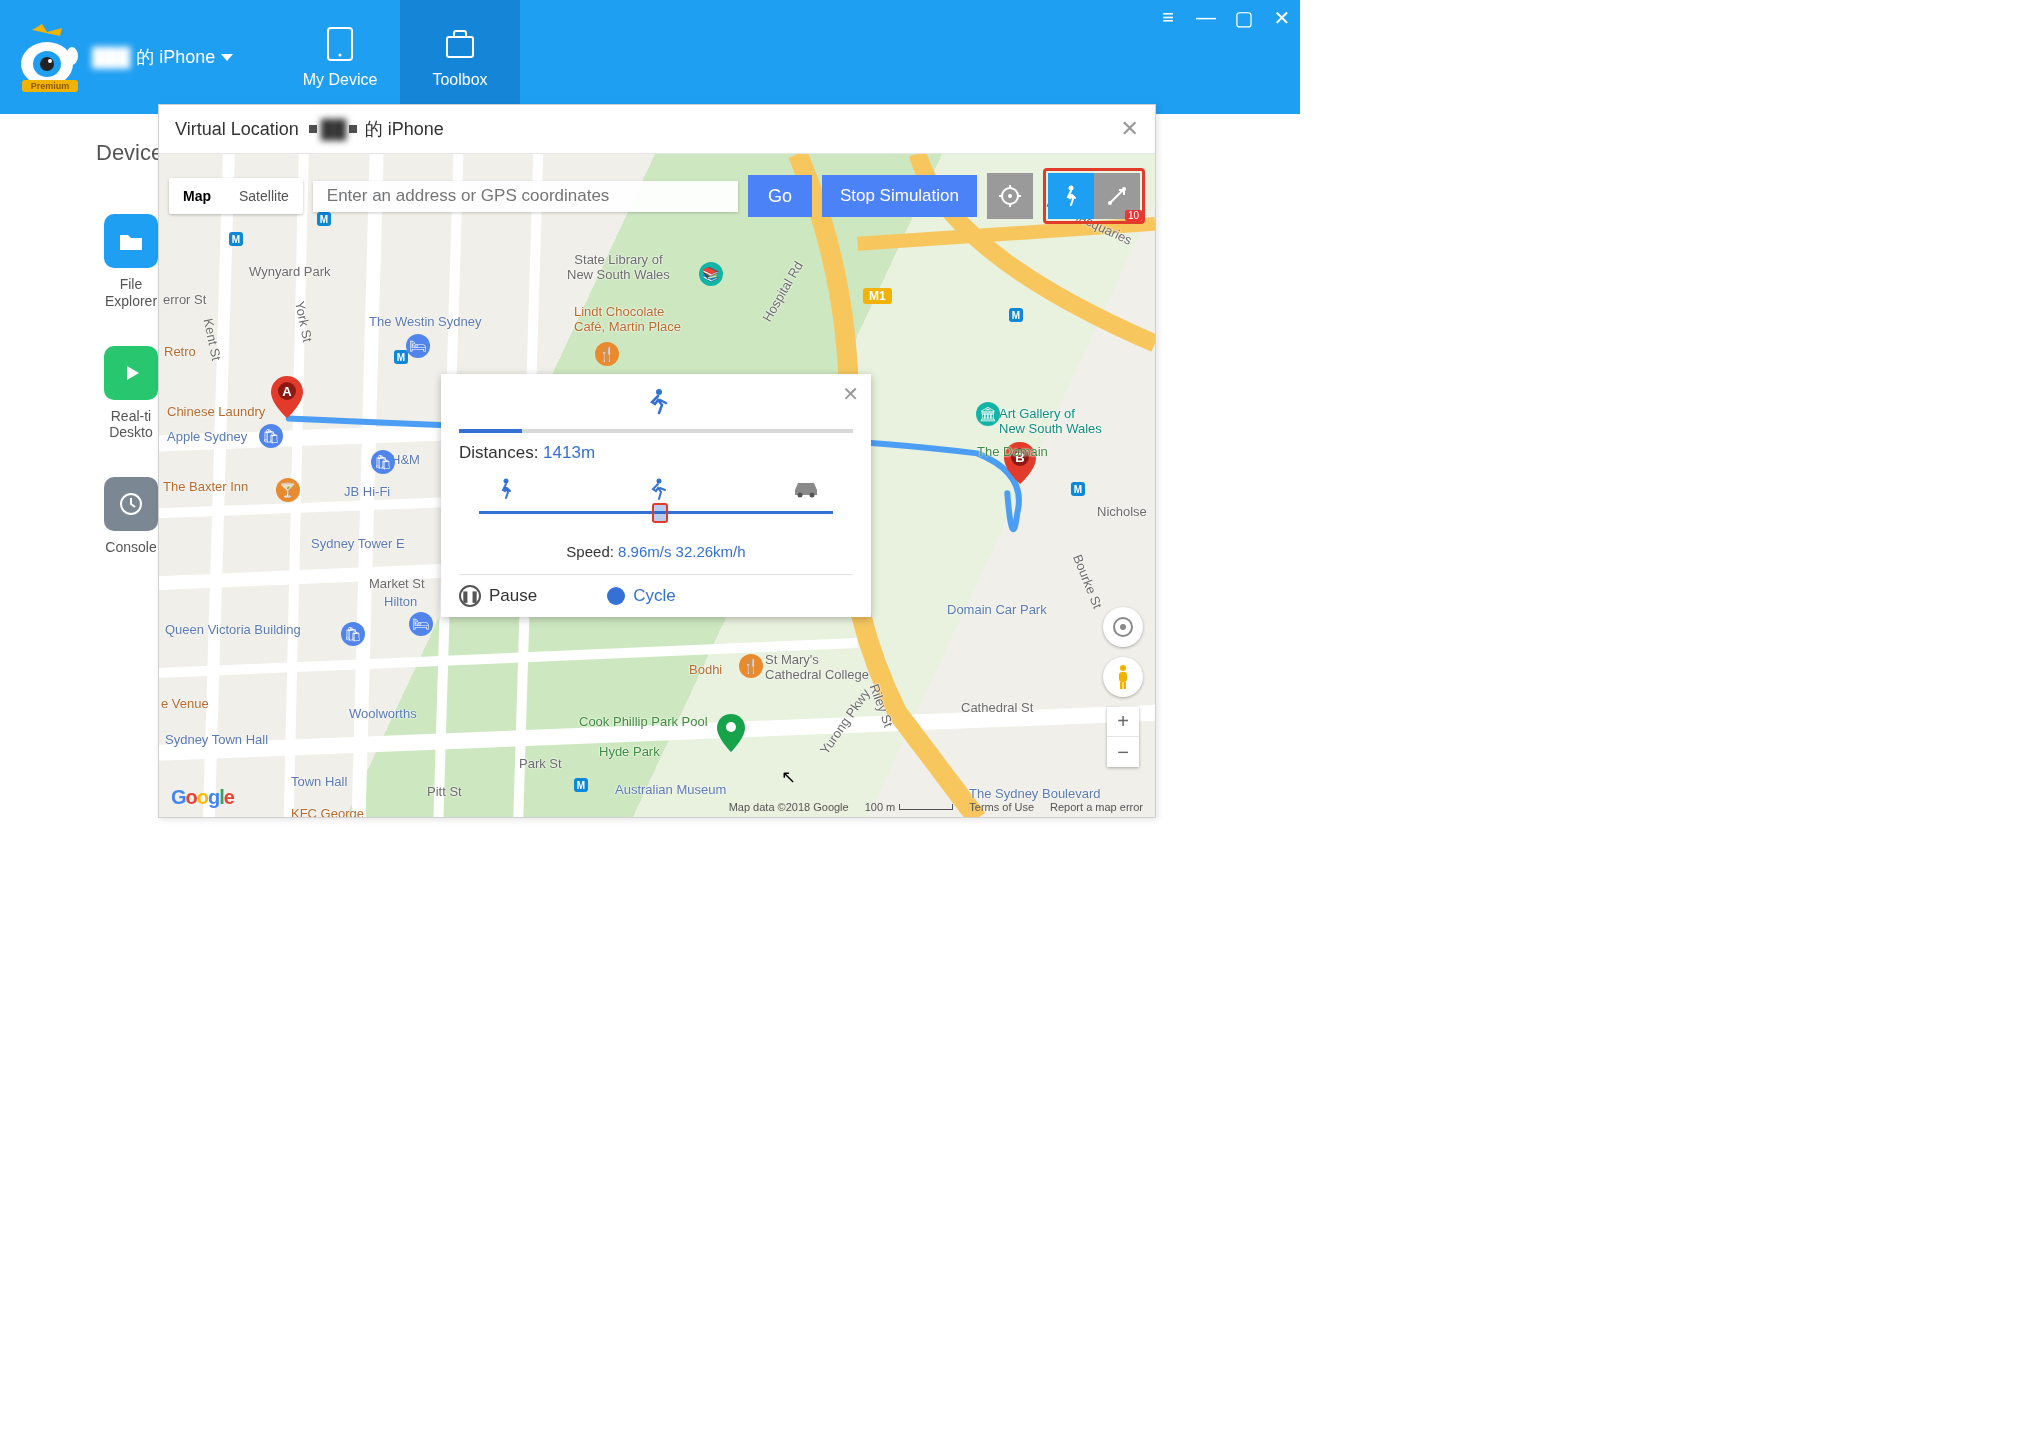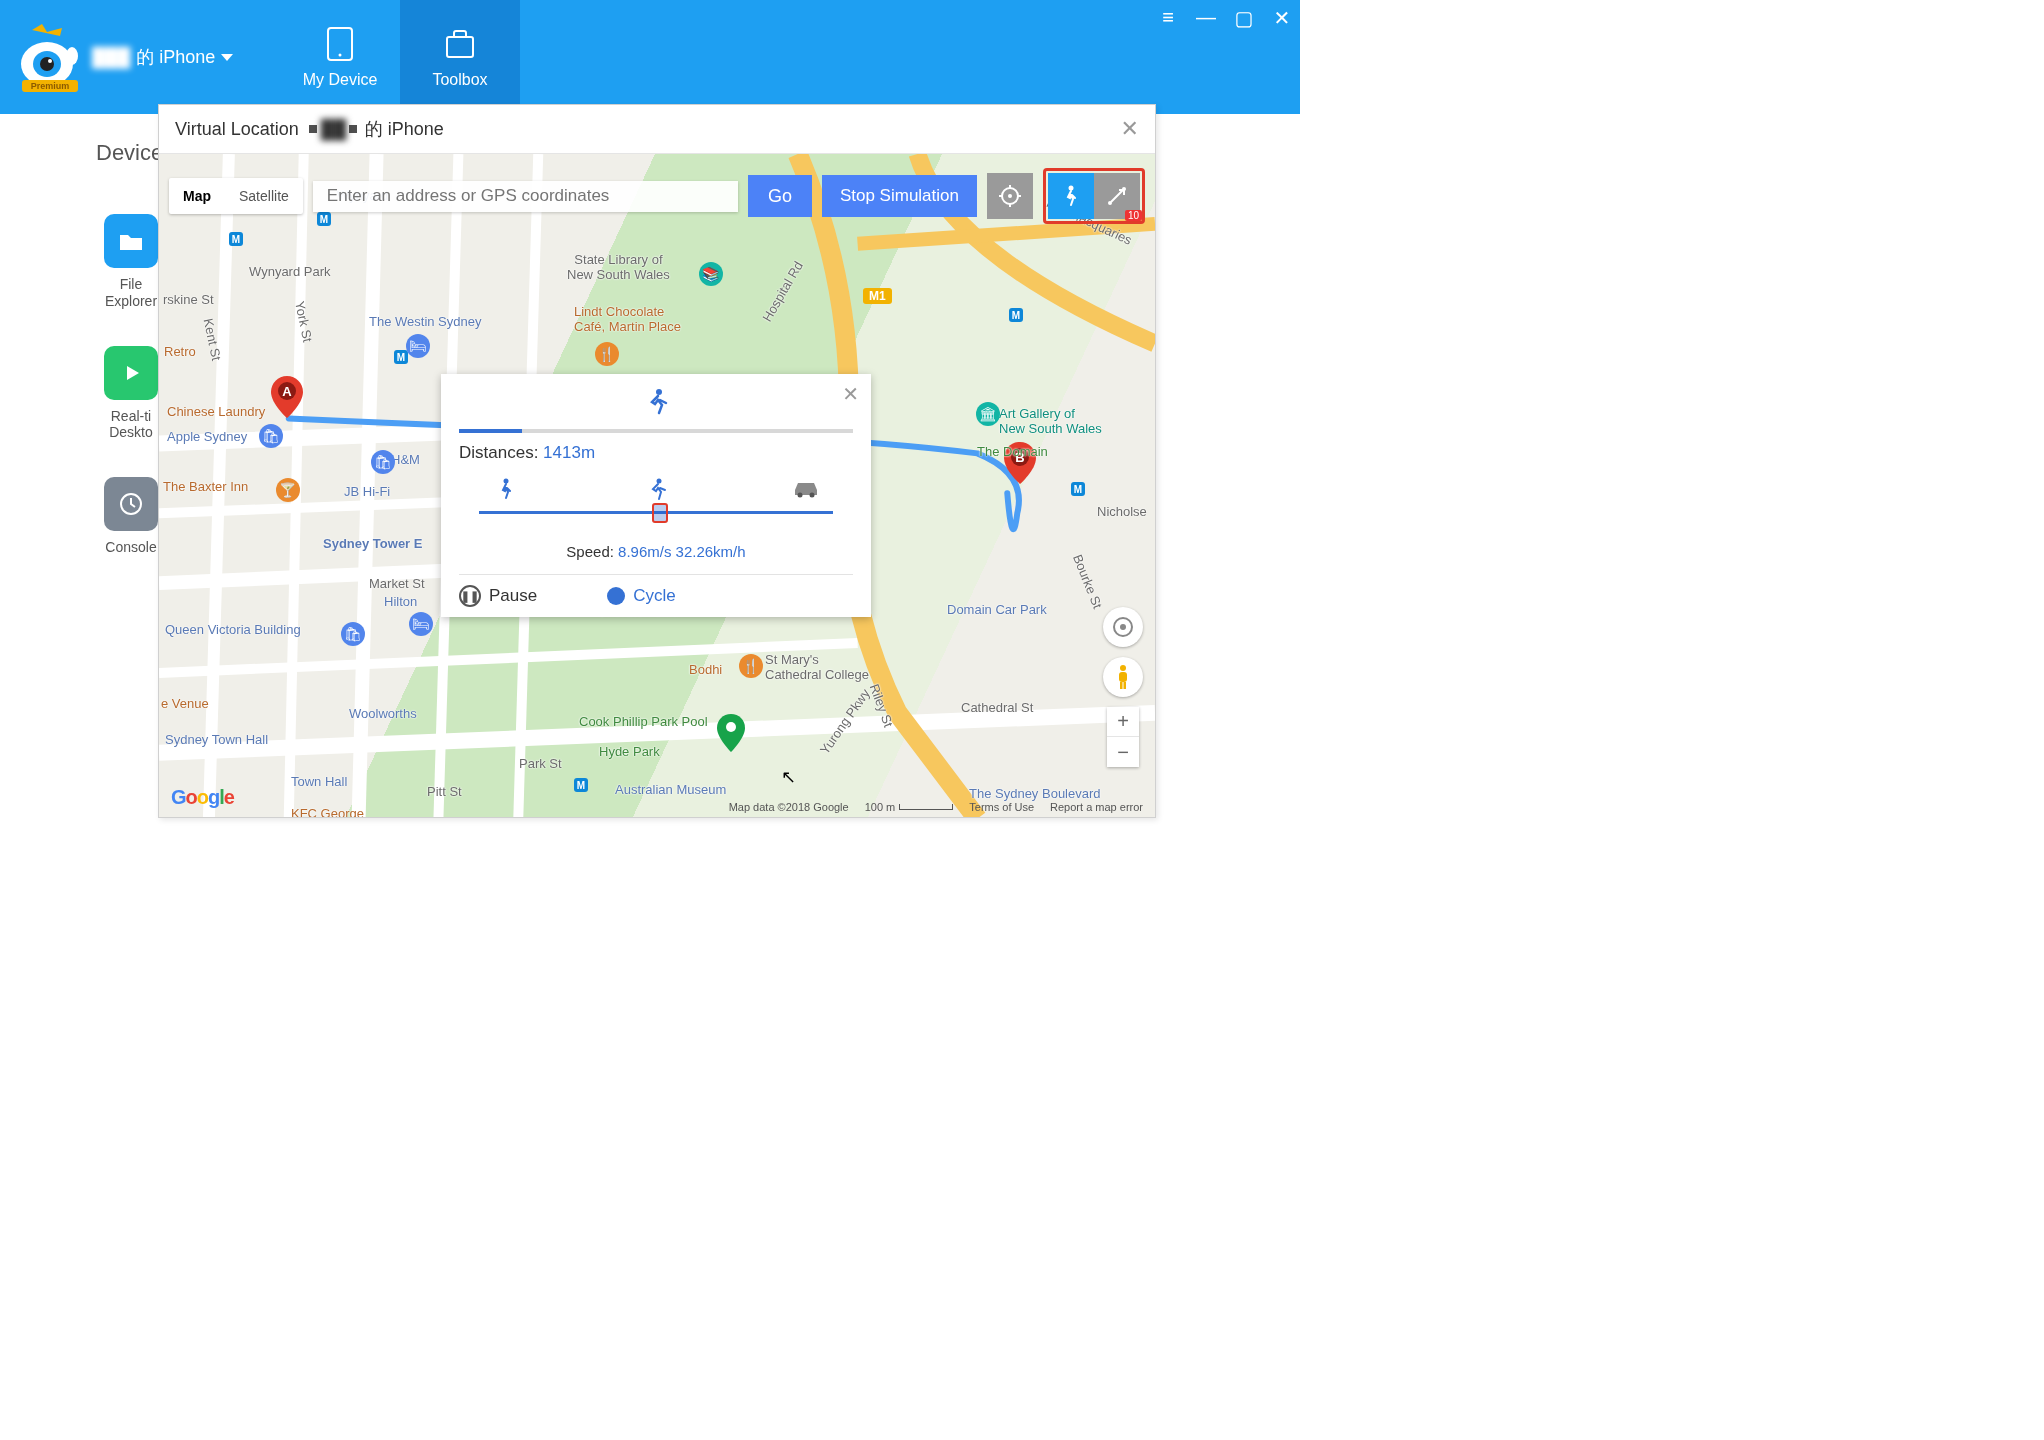--- a/index.html
+++ b/index.html
@@ -259,21 +259,21 @@
     <div class="map-label link" style="left:210px; top:160px;">The Westin Sydney</div>
     <div class="map-label" style="left:415px; top:150px; color:#b86a2e; white-space:pre;">Lindt Chocolate
 Café, Martin Place</div>
     <div class="road-shield" style="left:704px; top:134px;">M1</div>
     <div class="map-label" style="left:5px; top:190px; color:#b86a2e;">Retro</div>
     <div class="map-label" style="left:8px; top:250px; color:#b86a2e;">Chinese Laundry</div>
     <div class="map-label link" style="left:8px; top:275px;">Apple Sydney</div>
     <div class="map-label link" style="left:232px; top:298px;">H&amp;M</div>
     <div class="map-label" style="left:4px; top:325px; color:#b86a2e;">The Baxter Inn</div>
     <div class="map-label link" style="left:185px; top:330px;">JB Hi-Fi</div>
-    <div class="map-label link" style="left:164px; top:382px;font-weight:bold;">Sydney Tower E</div>
+    <div class="map-label link" style="left:152px; top:382px;">Sydney Tower E</div>
     <div class="map-label" style="left:210px; top:422px;">Market St</div>
     <div class="map-label link" style="left:225px; top:440px;">Hilton</div>
     <div class="map-label link" style="left:6px; top:468px;">Queen Victoria Building</div>
     <div class="map-label link" style="left:392px; top:450px;margin-left:47px;">Sheraton on th</div>
     <div class="map-label" style="left:840px; top:252px; white-space:pre; color:#0f8f7e;">Art Gallery of
 New South Wales</div>
     <div class="map-label" style="left:818px; top:290px; color:#3f8a3f;">The Domain</div>
     <div class="map-label link" style="left:788px; top:448px;">Domain Car Park</div>
     <div class="map-label" style="left:606px; top:498px; white-space:pre;">St Mary's
 Cathedral College</div>
@@ -286,21 +286,21 @@
     <div class="map-label" style="left:420px; top:560px; color:#3f8a3f;">Cook Phillip Park Pool</div>
     <div class="map-label" style="left:440px; top:590px; color:#3f8a3f;">Hyde Park</div>
     <div class="map-label" style="left:360px; top:602px;">Park St</div>
     <div class="map-label link" style="left:456px; top:628px;">Australian Museum</div>
     <div class="map-label link" style="left:190px; top:552px;">Woolworths</div>
     <div class="map-label" style="left:2px; top:542px; color:#b86a2e;">e Venue</div>
     <div class="map-label link" style="left:6px; top:578px;">Sydney Town Hall</div>
     <div class="map-label link" style="left:132px; top:620px;">Town Hall</div>
     <div class="map-label" style="left:268px; top:630px;">Pitt St</div>
     <div class="map-label link" style="left:810px; top:632px;">The Sydney Boulevard</div>
-    <div class="map-label" style="left:4px; top:138px;">rskine St</div>
+    <div class="map-label" style="left:4px; top:138px;">error St</div>
     <div class="map-label" style="left:32px; top:178px; transform:rotate(78deg);">Kent St</div>
     <div class="map-label" style="left:124px; top:160px; transform:rotate(78deg);">York St</div>
     <div class="map-label" style="left:590px; top:130px; transform:rotate(-60deg);">Hospital Rd</div>
     <div class="map-label" style="left:884px; top:60px; transform:rotate(25deg);">Mrs Macquaries</div>
     <div class="map-label" style="left:132px; top:652px; color:#b86a2e;">KFC George</div>
 
     <div class="metro" style="left:158px; top:58px;"></div>
     <div class="metro" style="left:70px; top:78px;"></div>
     <div class="metro" style="left:235px; top:196px;"></div>
     <div class="metro" style="left:850px; top:154px;"></div>

